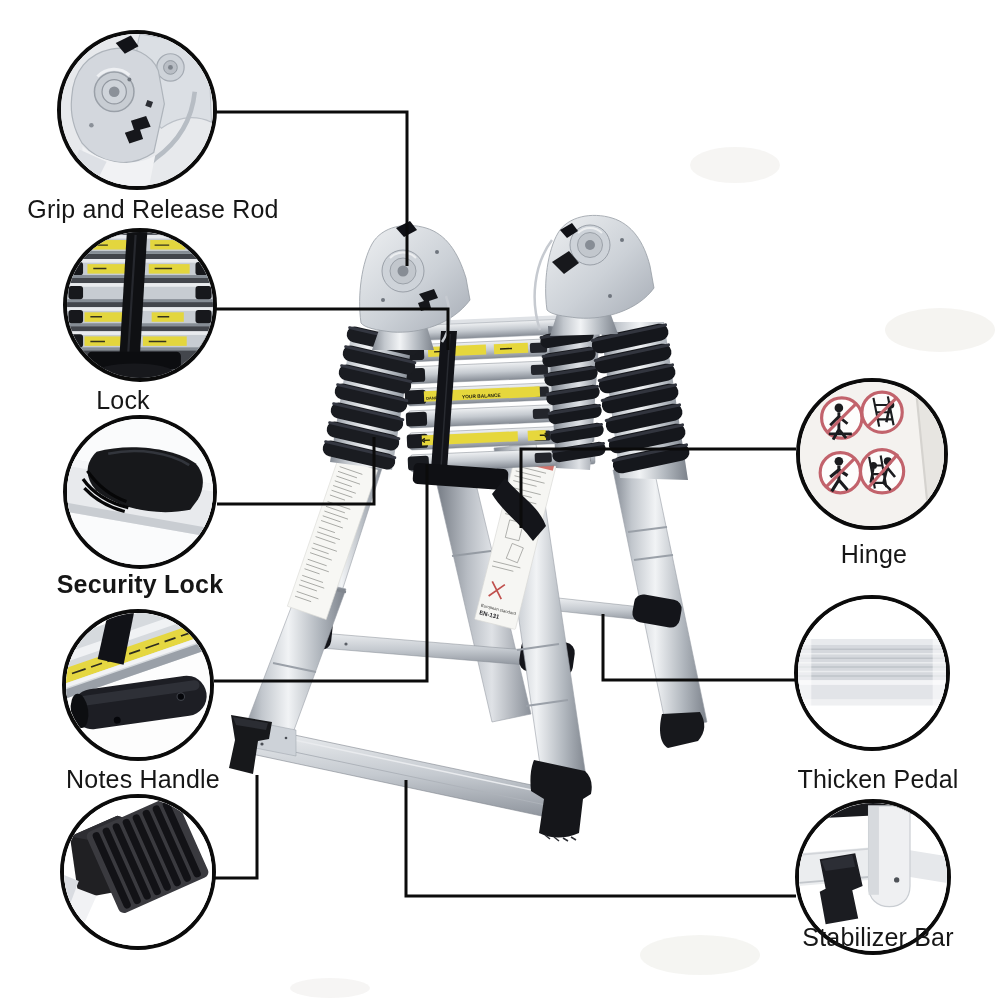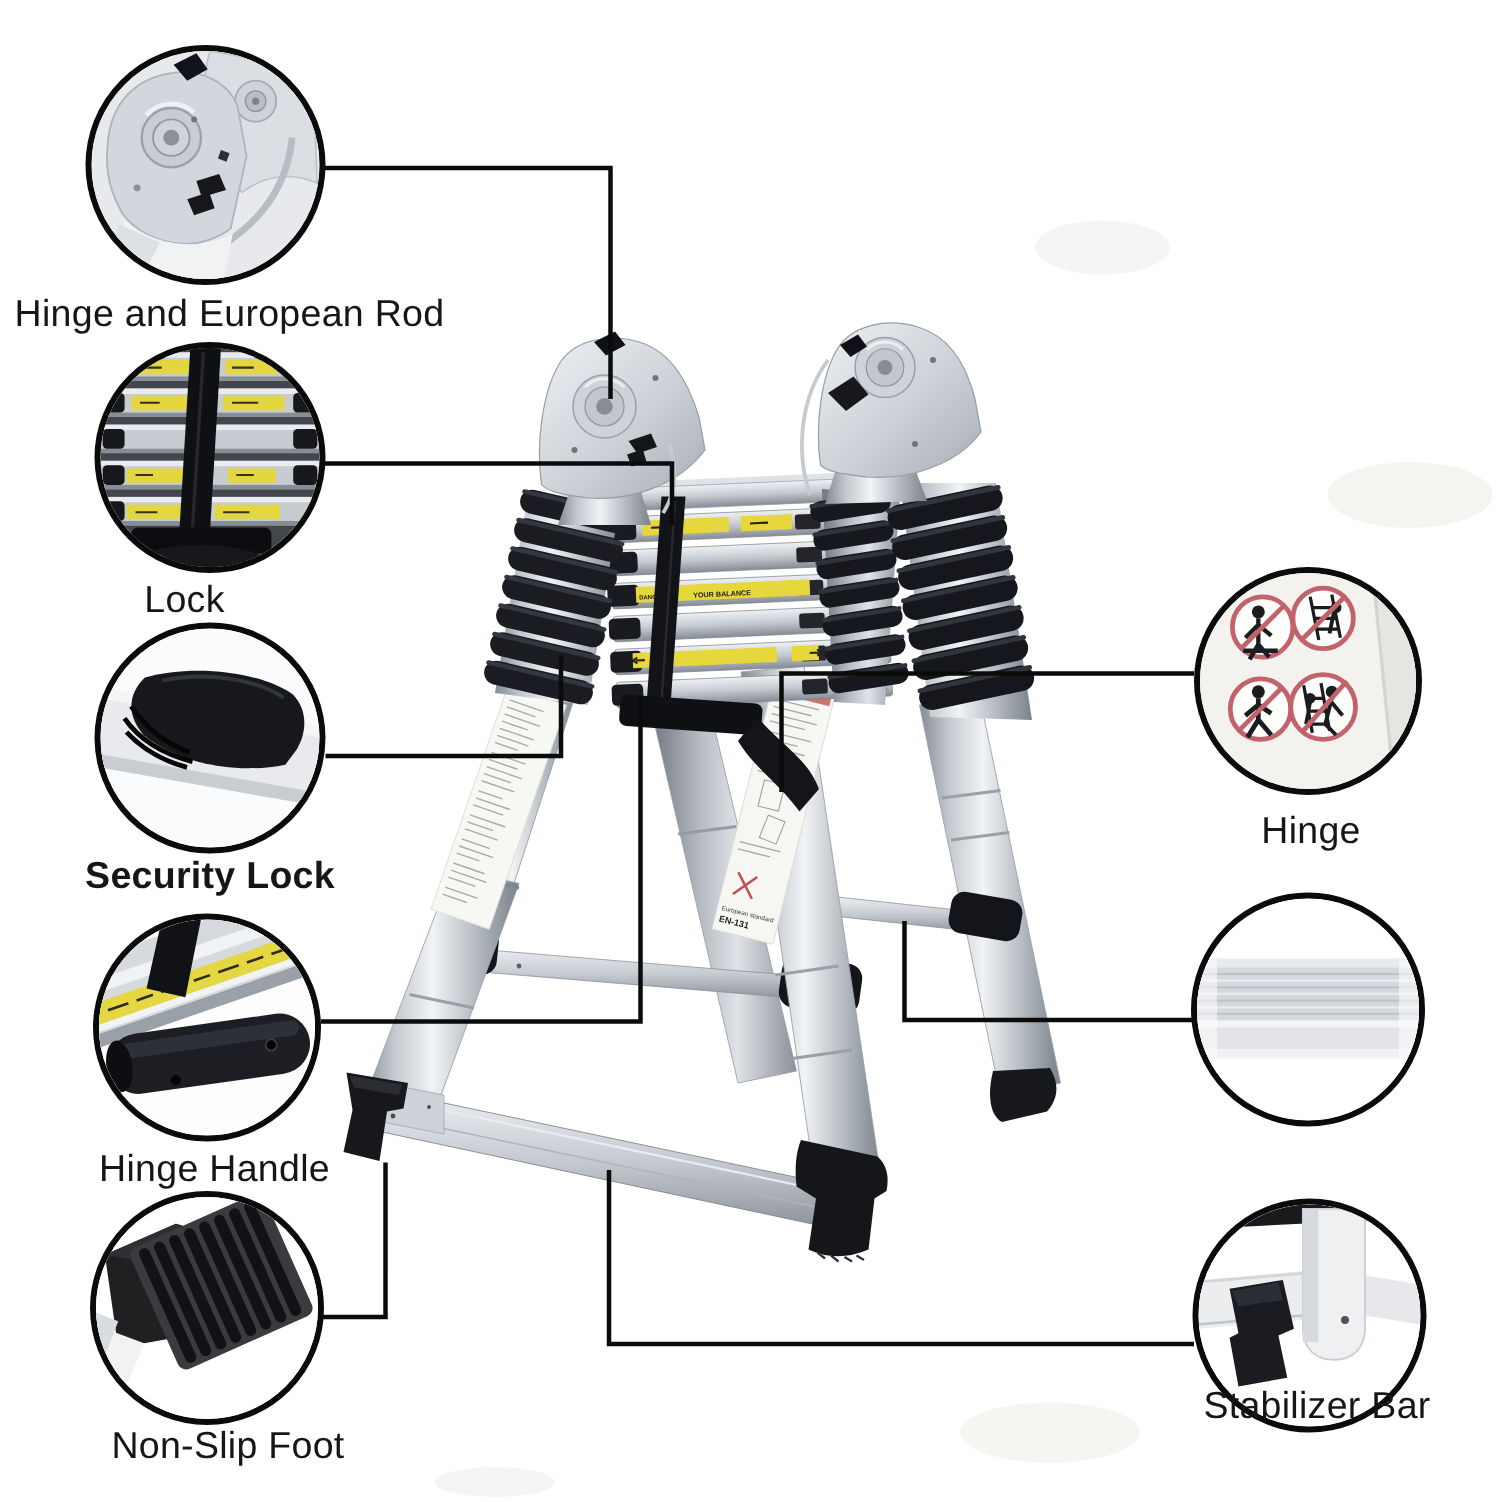--- a/index.html
+++ b/index.html
@@ -480,21 +480,21 @@
     <path d="M0,54 L47,50" stroke="#c2c6cb" stroke-width="1.2"></path>
     <polygon points="75,32 100,36 100,54 75,50" fill="#e6e8eb"></polygon>
     <path d="M47,2 L75,2 L75,56 C75,65 69,70 61,70 C53,70 47,65 47,56 Z" fill="#eff0f2" stroke="#c9cdd2" stroke-width="0.8"></path>
     <rect x="47" y="2" width="7" height="60" fill="#d7dade"></rect>
     <circle cx="66" cy="52" r="1.8" fill="#4e5258"></circle>
     <path d="M14,38 L38,34 L43,56 L36,59 L40,78 L18,82 L14,60 L18,58 Z" fill="#1b1c21"></path>
     <path d="M15,39 L36,35 L38,43 L18,46 Z" fill="#2c2e35"></path>
   </svg>
 </div>
 
-<div class="callout-label" style="left:153px;top:196px;">Hinge and European Rod</div>
+<div class="callout-label" style="left:153px;top:196px;">Grip and Release Rod</div>
 <div class="callout-label" style="left:123px;top:387px;">Lock</div>
 <div class="callout-label" style="left:140px;top:571px;font-weight:bold;">Security Lock</div>
-<div class="callout-label" style="left:143px;top:766px;">Hinge Handle</div>
-<div class="callout-label" style="left:152px;top:951px;">Non-Slip Foot</div>
+<div class="callout-label" style="left:143px;top:766px;">Notes Handle</div>
 <div class="callout-label" style="left:874px;top:541px;">Hinge</div>
+<div class="callout-label" style="left:878px;top:766px;">Thicken Pedal</div>
 <div class="callout-label" style="left:878px;top:924px;">Stabilizer Bar</div>
 
 </div>
 
 </body></html>

